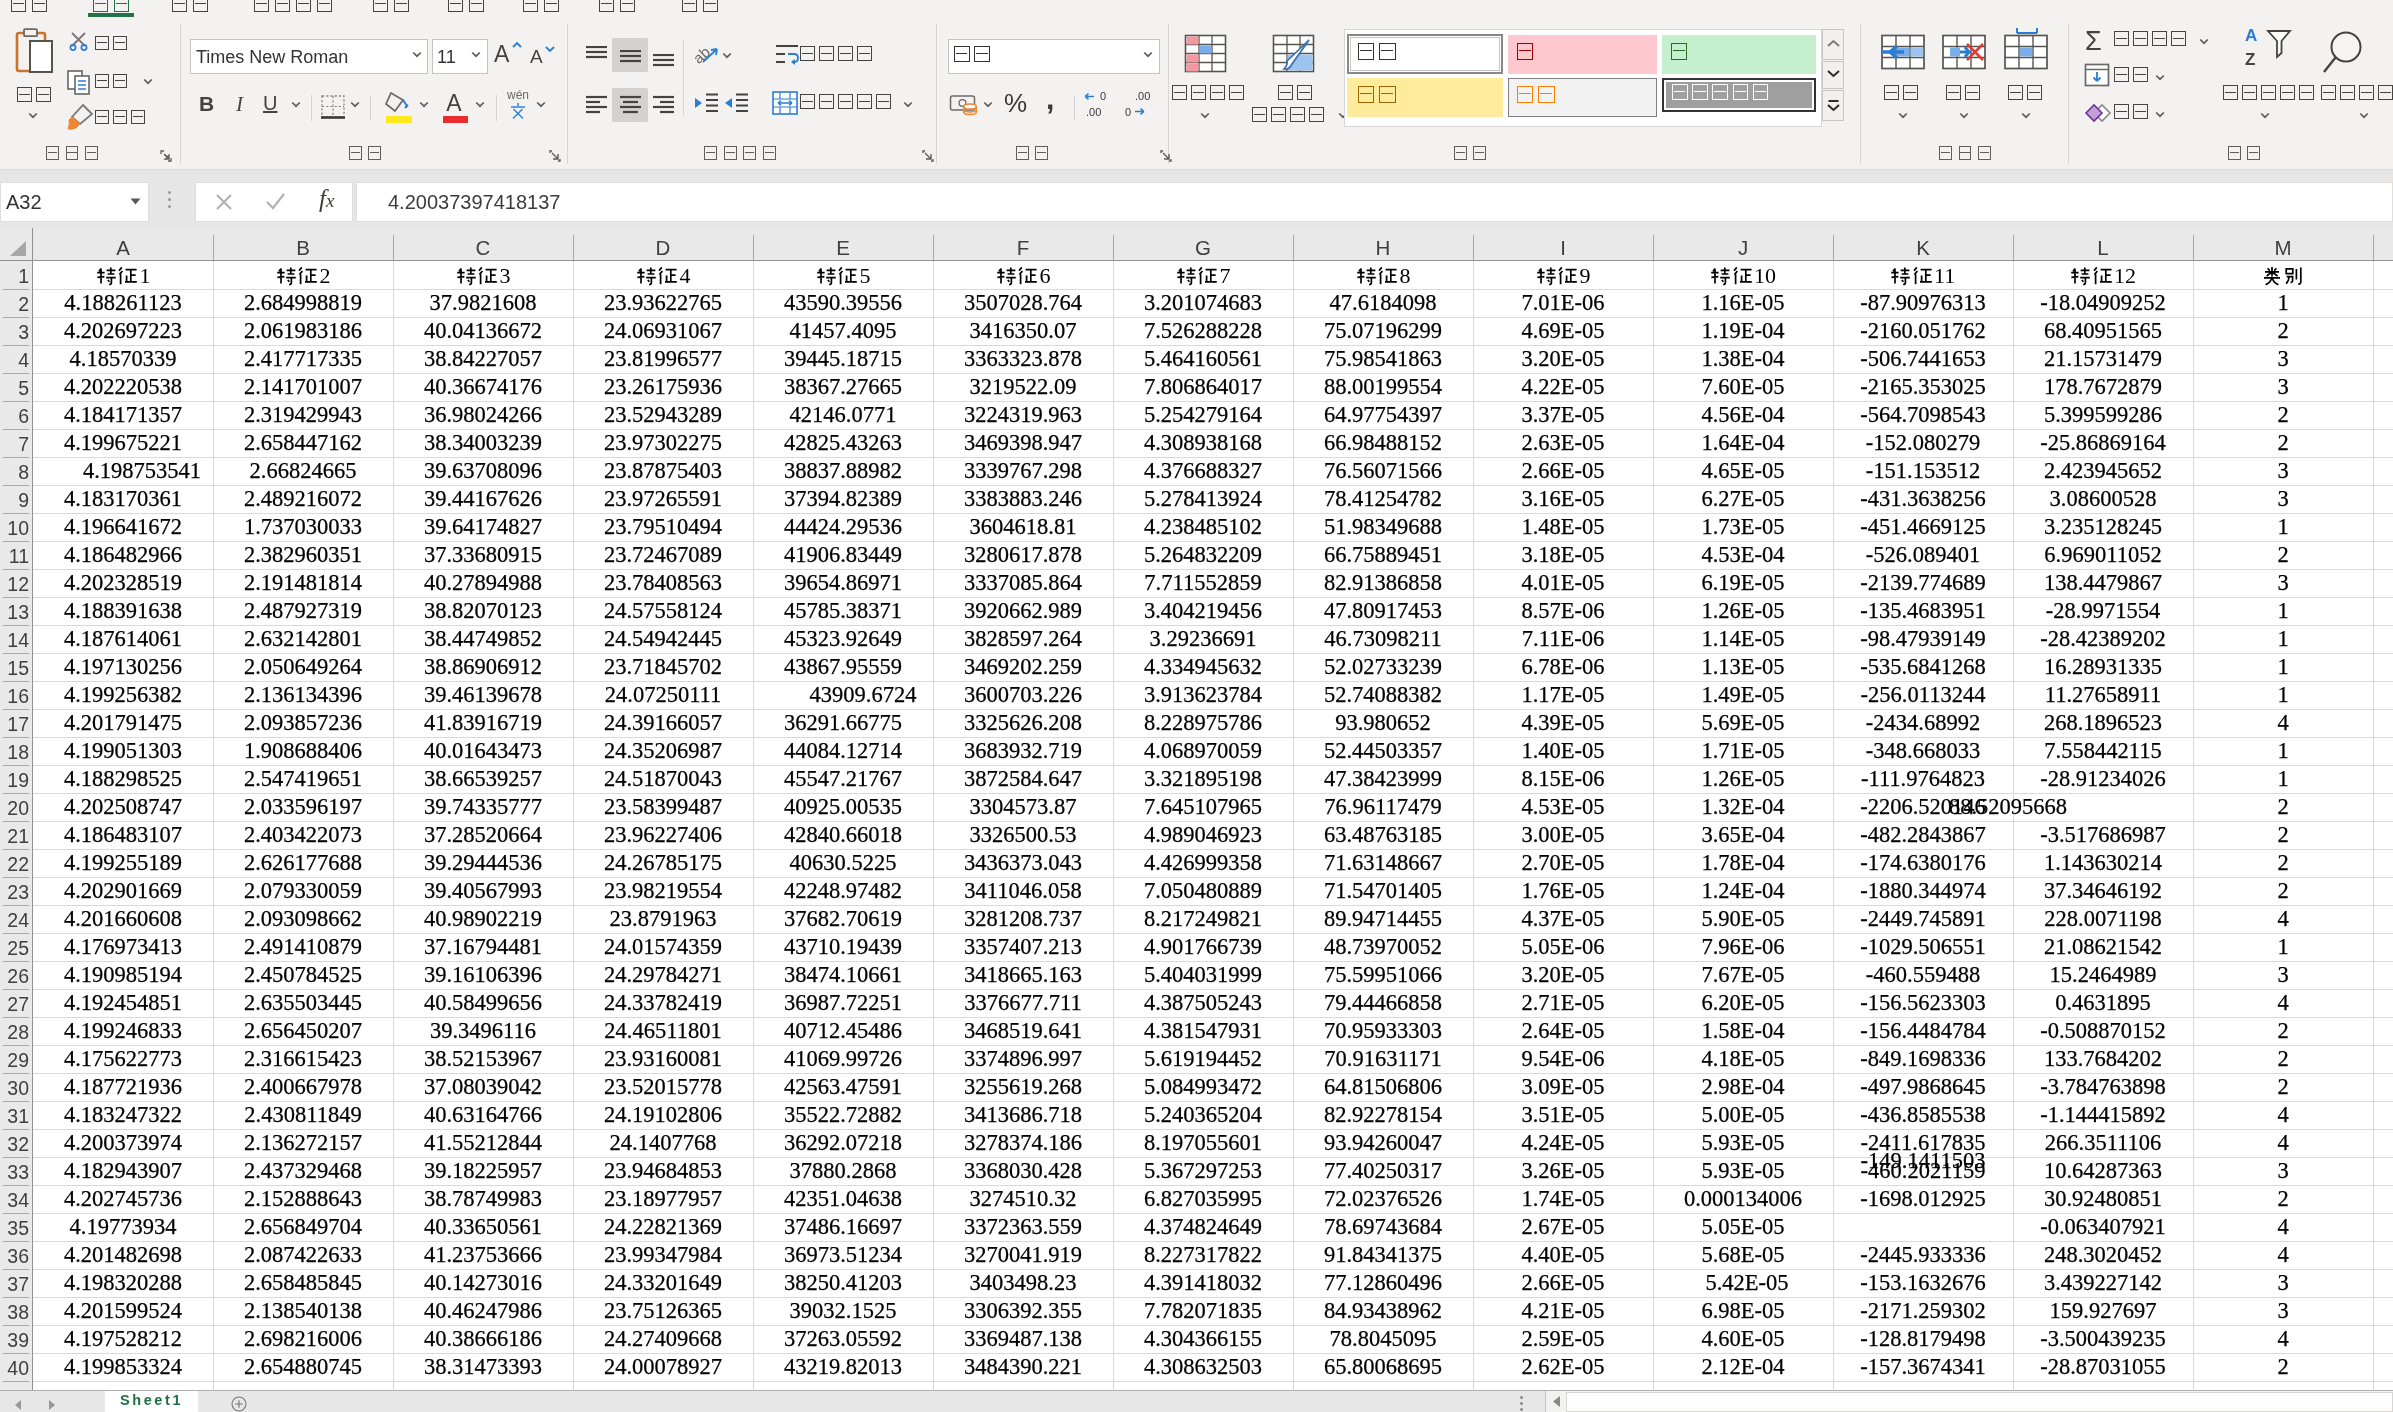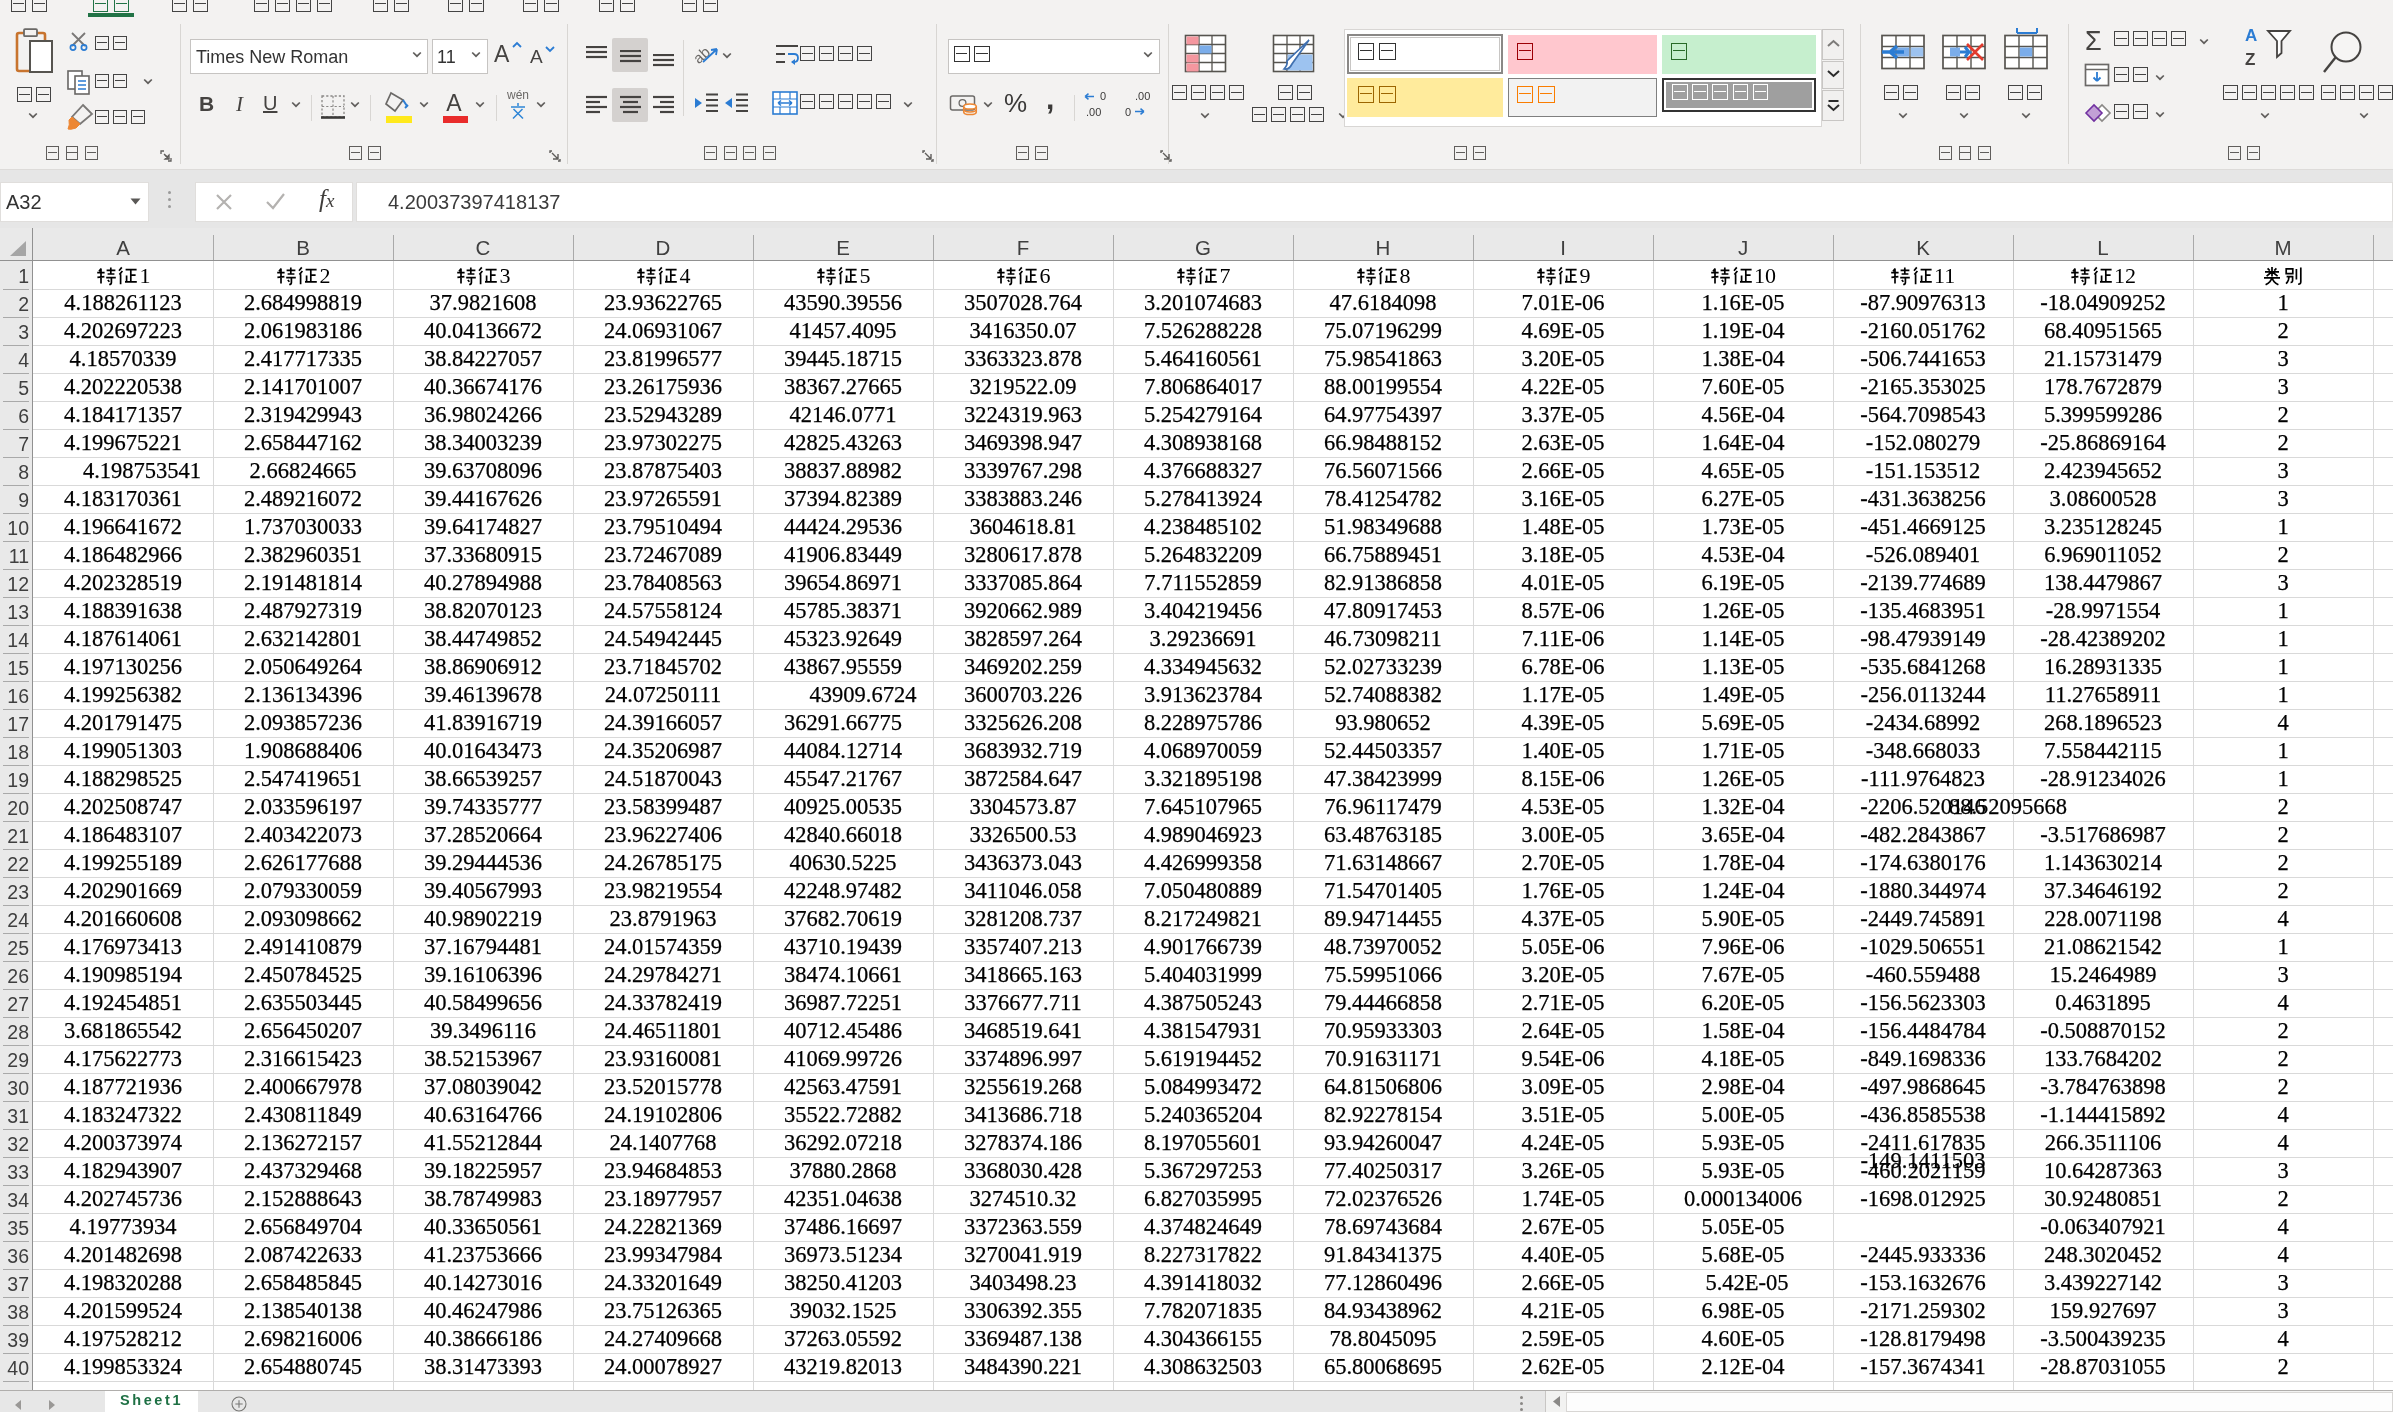--- a/index.html
+++ b/index.html
@@ -1023,21 +1023,21 @@
 <div class="cell" style="left:573px;top:989px;width:180px;height:28px;">24.33782419</div>
 <div class="cell" style="left:753px;top:989px;width:180px;height:28px;">36987.72251</div>
 <div class="cell" style="left:933px;top:989px;width:180px;height:28px;">3376677.711</div>
 <div class="cell" style="left:1113px;top:989px;width:180px;height:28px;">4.387505243</div>
 <div class="cell" style="left:1293px;top:989px;width:180px;height:28px;">79.44466858</div>
 <div class="cell" style="left:1473px;top:989px;width:180px;height:28px;">2.71E-05</div>
 <div class="cell" style="left:1653px;top:989px;width:180px;height:28px;">6.20E-05</div>
 <div class="cell" style="left:1833px;top:989px;width:180px;height:28px;">-156.5623303</div>
 <div class="cell" style="left:2013px;top:989px;width:180px;height:28px;">0.4631895</div>
 <div class="cell" style="left:2193px;top:989px;width:180px;height:28px;">4</div>
-<div class="cell" style="left:33px;top:1017px;width:180px;height:28px;">3.681865542</div>
+<div class="cell" style="left:33px;top:1017px;width:180px;height:28px;">4.199246833</div>
 <div class="cell" style="left:213px;top:1017px;width:180px;height:28px;">2.656450207</div>
 <div class="cell" style="left:393px;top:1017px;width:180px;height:28px;">39.3496116</div>
 <div class="cell" style="left:573px;top:1017px;width:180px;height:28px;">24.46511801</div>
 <div class="cell" style="left:753px;top:1017px;width:180px;height:28px;">40712.45486</div>
 <div class="cell" style="left:933px;top:1017px;width:180px;height:28px;">3468519.641</div>
 <div class="cell" style="left:1113px;top:1017px;width:180px;height:28px;">4.381547931</div>
 <div class="cell" style="left:1293px;top:1017px;width:180px;height:28px;">70.95933303</div>
 <div class="cell" style="left:1473px;top:1017px;width:180px;height:28px;">2.64E-05</div>
 <div class="cell" style="left:1653px;top:1017px;width:180px;height:28px;">1.58E-04</div>
 <div class="cell" style="left:1833px;top:1017px;width:180px;height:28px;">-156.4484784</div>

